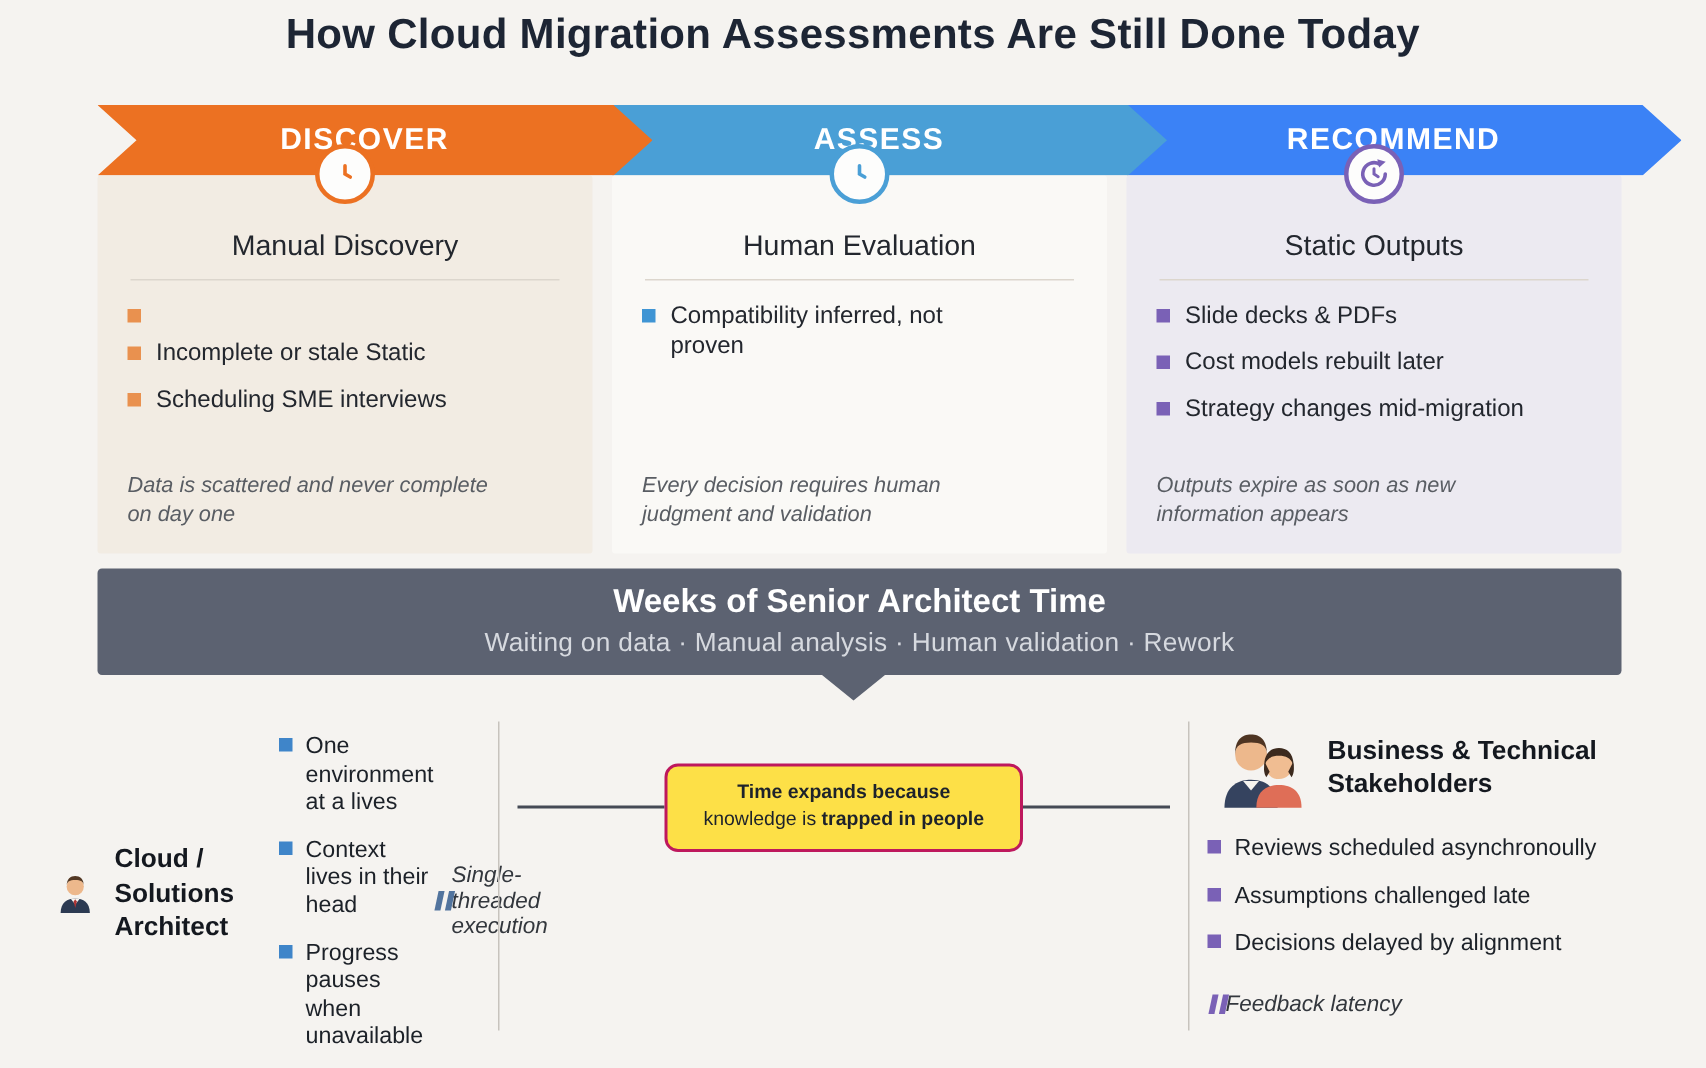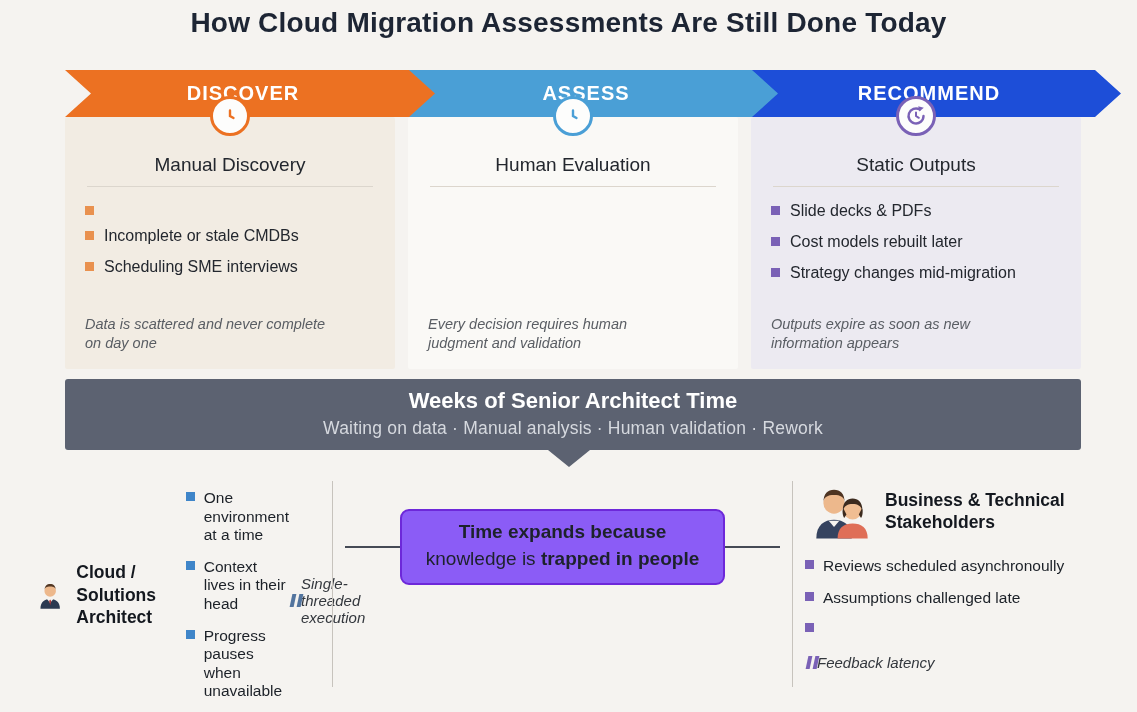--- a/index.html
+++ b/index.html
@@ -61,21 +61,21 @@
   .note { margin-top:auto; font-style:italic; font-size:14.5px; color:#595d63; line-height:1.32; padding:0 2px; max-width:250px; }
 
   .c1 .banner { background:#EC7122; }
   .c1 .icon-circle { color:#EC7122; }
   .c1 .card { background:#F2ECE3; }
   .c1 .sq { background:#E9914F; }
   .c2 .banner { background:#4A9FD6; }
   .c2 .icon-circle { color:#4A9FD6; }
   .c2 .card { background:#FAF9F6; }
   .c2 .sq { background:#3F95D4; }
-  .c3 .banner { background:#1d4ed8; }
+  .c3 .banner { background:#3b82f6; }
   .c3 .icon-circle { color:#7A61B6; }
   .c3 .card { background:#ECEAF1; }
   .c3 .sq { background:#7A61B6; }
 
   
   .time-banner {
     margin:10px 56px 0 65px;
     background:#5C6271;
     border-radius:3px;
     text-align:center;
@@ -105,26 +105,26 @@
   .bz-right .sq { background:#7A61B6; }
   .footnote { display:flex; align-items:center; gap:0; font-style:italic; font-size:15px; color:#33373d; margin:22px 0 0 2px; }
   .pause { display:flex; gap:3px; }
   .pause span { display:inline-block; width:3.5px; height:13px; transform:skewX(-12deg); }
   .bz-left .pause span { background:#52749e; }
   .bz-right .pause span { background:#7A61B6; }
 
   .center-row { display:flex; align-items:center; margin-top:38px; }
   .connector { flex:1; height:2px; background:#454a55; }
   .callout {
-    border:2px solid #6d28d9;
+    border:2px solid #be185d;
     border-radius:9px;
-    background:#8b5cf6;
+    background:#fde047;
     padding:8px 24px 10px;
     text-align:center;
-    font-size:19px;
+    font-size:13px;
     color:#1d222b;
     line-height:1.42;
     white-space:nowrap;
   }
   .callout .l1 { font-weight:700; }
   .callout .l2b { font-weight:800; }
 </style>
 </head>
 <body>
 
@@ -141,21 +141,21 @@
           </svg>
       </div>
       <div class="card-title">Manual Discovery</div>
       <div class="card-divider"></div>
       <div class="bullets">
         <div class="bullet">
             <span class="sq"></span>
           </div>
         <div class="bullet">
             <span class="sq"></span>
-            <span>Incomplete or stale CMDBs</span>
+            <span>Incomplete or stale Static</span>
           </div>
         <div class="bullet">
             <span class="sq"></span>
             <span>Scheduling SME interviews</span>
           </div>
       </div>
       <div class="note">Data is scattered and never complete on day one</div>
     </div>
   </div>
 
@@ -163,20 +163,24 @@
     <div class="banner">ASSESS</div>
     <div class="card">
       <div class="icon-circle">
         <svg width="20" height="20" viewBox="0 0 20 20">
             <path d="M10 4.5 V10 L13.5 12" stroke="currentColor" stroke-width="2.4" fill="none" stroke-linecap="round"></path>
           </svg>
       </div>
       <div class="card-title">Human Evaluation</div>
       <div class="card-divider"></div>
       <div class="bullets">
+        <div class="bullet">
+            <span class="sq"></span>
+            <span style="max-width:200px">Compatibility inferred, not proven</span>
+          </div>
       </div>
       <div class="note">Every decision requires human judgment and validation</div>
     </div>
   </div>
 
   <div class="col c3">
     <div class="banner">RECOMMEND</div>
     <div class="card">
       <div class="icon-circle">
         <svg width="22" height="22" viewBox="0 0 22 22">
@@ -222,21 +226,21 @@
         <path d="M25 40 L32 49 L39 40 Z" fill="#f7f5f1"></path>
         <path d="M32 41 l-2.4 3.4 2.4 10 2.4-10 z" fill="#b03434"></path>
         <circle cx="32" cy="22" r="13" fill="#edb88c"></circle>
         <path d="M19 22 C19 10 25 6 32 6 C39 6 45 10 45 22 C45 14 40 12 32 12 C24 12 19 14 19 22 Z" fill="#523723"></path>
       </svg>
       <div class="role-title">Cloud / Solutions Architect</div>
     </div>
     <div class="b-bullets">
       <div class="b-bullet">
           <span class="sq"></span>
-          <span>One environment at a time</span>
+          <span>One environment at a lives</span>
         </div>
       <div class="b-bullet">
           <span class="sq"></span>
           <span>Context lives in their head</span>
         </div>
       <div class="b-bullet">
           <span class="sq"></span>
           <span>Progress pauses when unavailable</span>
         </div>
     </div>
@@ -283,20 +287,21 @@
       <div class="b-bullet">
           <span class="sq"></span>
           <span>Reviews scheduled asynchronoully</span>
         </div>
       <div class="b-bullet">
           <span class="sq"></span>
           <span>Assumptions challenged late</span>
         </div>
       <div class="b-bullet">
           <span class="sq"></span>
+          <span>Decisions delayed by alignment</span>
         </div>
     </div>
     <div class="footnote">
       <span class="pause">
           <span></span>
           <span></span>
         </span>
       <span>Feedback latency</span>
     </div>
   </div>

